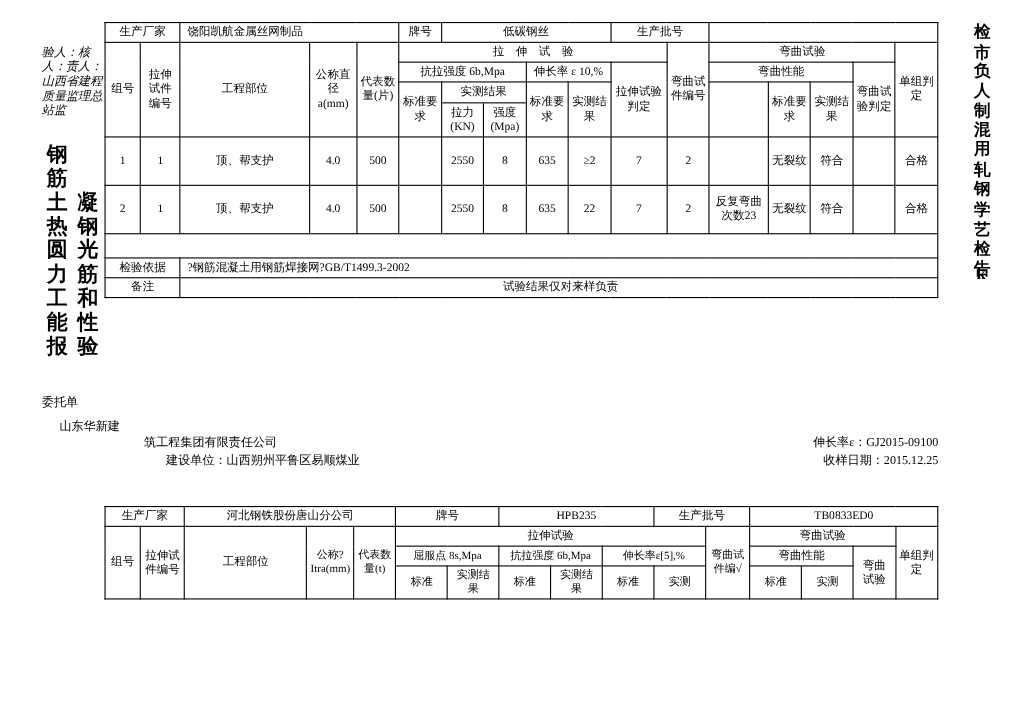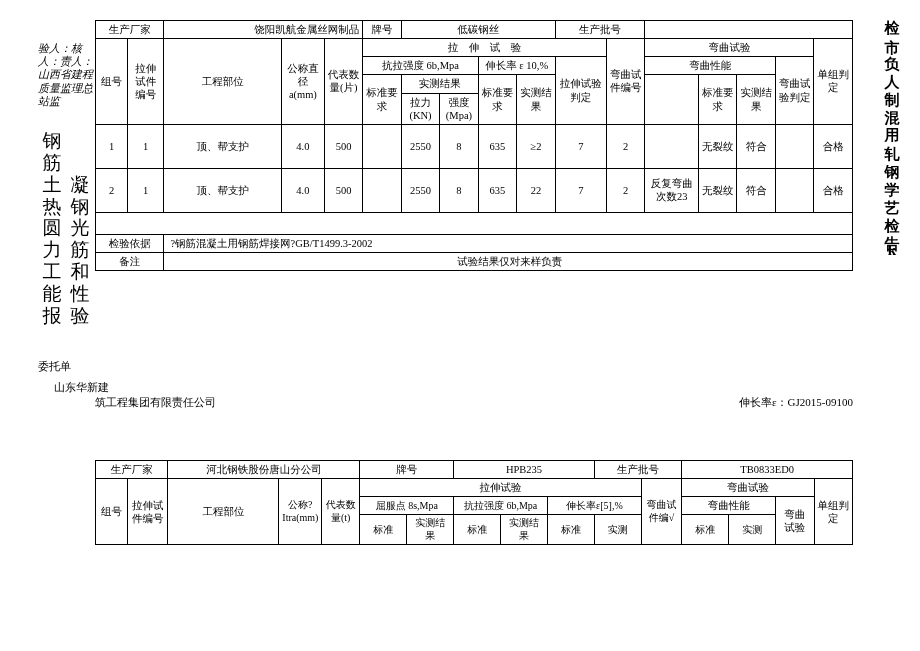--- a/index.html
+++ b/index.html
@@ -35,21 +35,21 @@
     font-size: 11px;
     line-height: 1.2;
     font-style: italic;
   }
   .left-big {
     position: absolute;
     top: 130px;
     left: 38px;
     width: 60px;
     font-size: 19px;
-    font-weight: 400;
+    font-weight: 700;
     line-height: 1.15;
     writing-mode: horizontal-tb;
   }
   .left-big span { display: inline-block; width: 28px; text-align: center; }
   .left-bottom {
     position: absolute;
     left: 38px;
     top: 360px;
     font-size: 11px;
     line-height: 1.2;
@@ -82,21 +82,21 @@
   }
   .small { font-size: 10px; }
   .info-block {
     position: absolute;
     top: 394px;
     left: 95px;
     width: 758px;
     font-size: 11px;
     line-height: 1.5;
   }
-  .info-row { display: flex; justify-content: space-between; }
+  .info-row { display: flex; justify-content: space-between; margin-left: 36px; }
   .table2 {
     position: absolute;
     top: 460px;
     left: 95px;
     width: 758px;
   }
 </style>
 </head>
 <body>
 
@@ -144,21 +144,21 @@
     <col style="width:36px">
     <col style="width:50px">
       <col style="width:36px">
       <col style="width:36px">
     <col style="width:36px">
       <col style="width:36px">
   </colgroup>
   <tbody>
       <tr>
     <td colspan="2">生产厂家</td>
-    <td colspan="3" style="text-align:right;padding-left:6px">饶阳凯航金属丝网制品</td>
+    <td colspan="3" style="text-align:left;padding-left:6px">饶阳凯航金属丝网制品</td>
     <td>牌号</td>
     <td colspan="4">低碳钢丝</td>
     <td colspan="2">生产批号</td>
     <td colspan="5"></td>
   </tr>
   <tr>
     <td rowspan="3">组号</td>
     <td rowspan="3">拉伸试件编号</td>
     <td rowspan="3">工程部位</td>
     <td rowspan="3">公称直径a(mm)</td>
@@ -240,20 +240,24 @@
     <td colspan="15" style="text-align:center;padding-left:6px">试验结果仅对来样负责</td>
   </tr>
 </tbody>
   </table>
 
 <div class="info-block">
   <div class="info-row">
     <span>筑工程集团有限责任公司</span>
     <span><span>伸长率ε：</span><span>GJ2015-09100</span></span>
   </div>
+  <div class="info-row">
+    <span style="padding-left:20px"><span>建设单位：</span><span>山西朔州平鲁区易顺煤业</span></span>
+    <span><span>收样日期：</span><span>2015.12.25</span></span>
+  </div>
 </div>
 
 <table class="table2">
   <colgroup>
     <col style="width:30px">
       <col style="width:38px">
       <col style="width:104px">
     <col style="width:40px">
       <col style="width:36px">
     <col style="width:44px">

